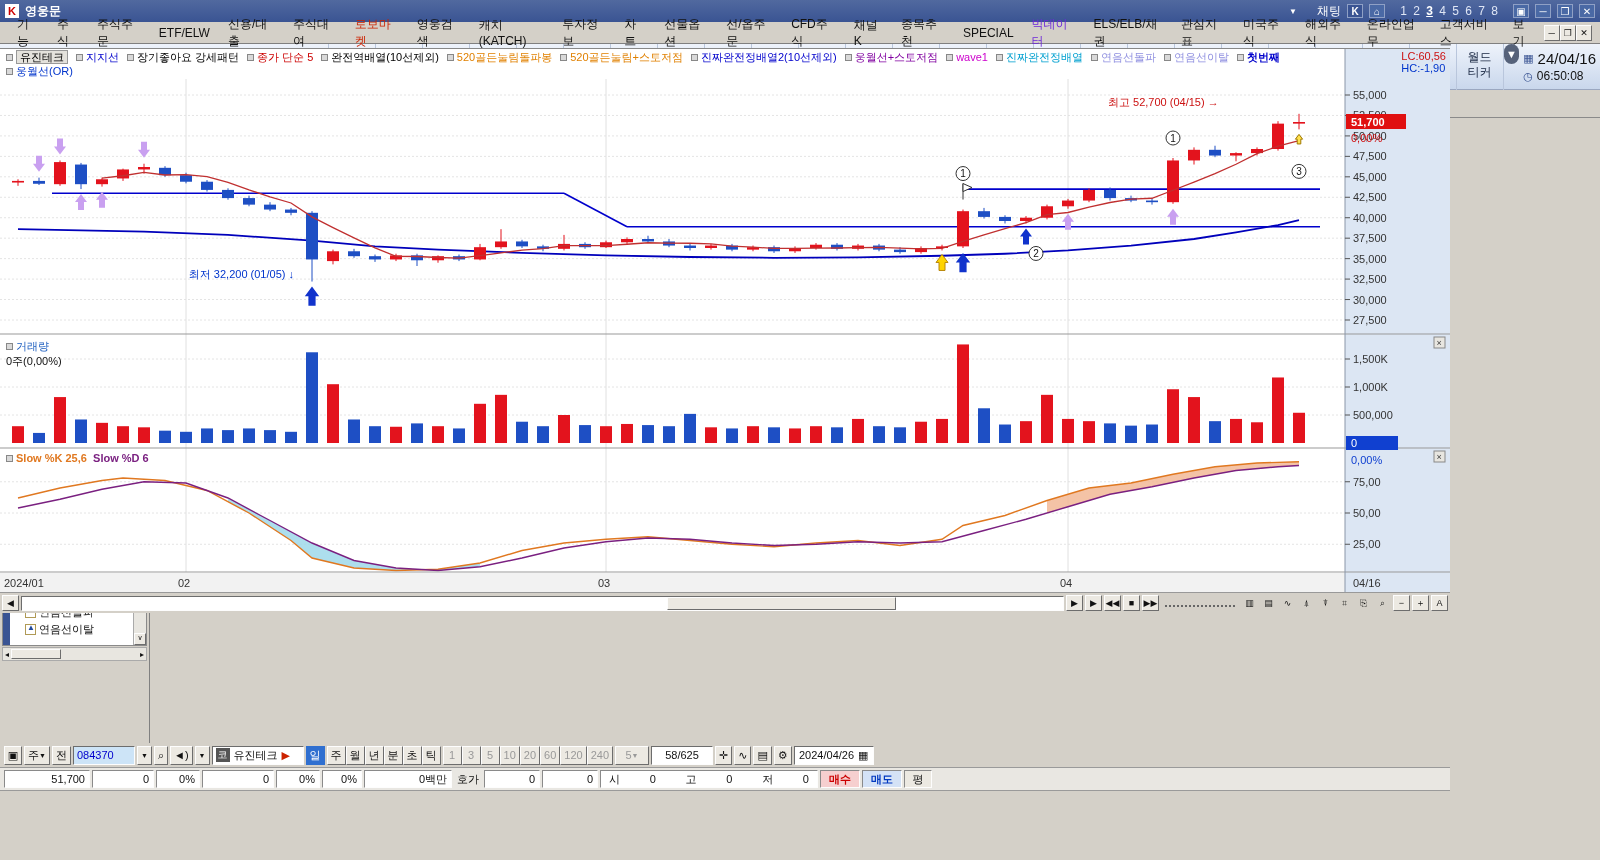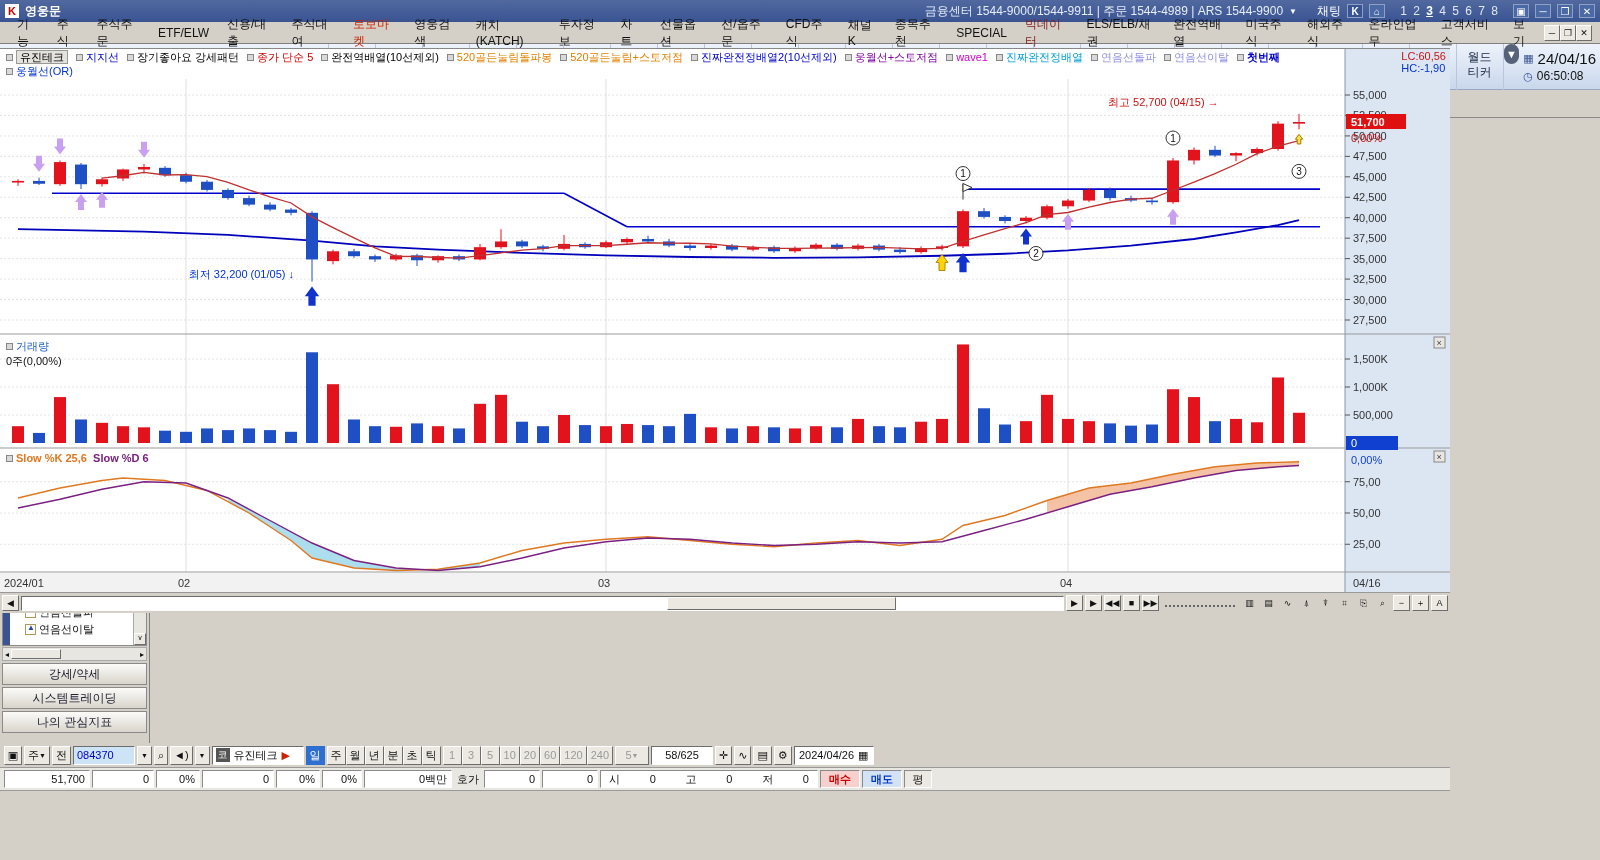--- a/index.html
+++ b/index.html
@@ -40,21 +40,20 @@
 .sbtn{width:17px;height:16px;font-size:9px;display:flex;align-items:center;justify-content:center}
 .blue{color:#0034cc}.red{color:#cc1111}
 </style>
 </head>
 <body>
 
 <div class="titlebar">
   <span class="logo">K</span>
   <span style="font-weight:bold">영웅문</span>
   <span style="flex:1"></span>
-  <span style="color:#e6ecf8">금융센터 1544-9000/1544-9911 | 주문 1544-4989 | ARS 1544-9900</span>
   <span style="font-size:8px">▼</span>
   <span style="width:8px"></span>
   <span>채팅</span>
   <span class="winbtn" style="background:#3a5493;font-weight:bold">K</span>
   <span class="winbtn">⌂</span>
   <span id="screen-numbers" class="flex" style="margin:0 6px">
       <span class="num">1</span>
       <span class="num">2</span>
       <span class="num on">3</span>
       <span class="num">4</span>
@@ -81,23 +80,23 @@
       <span class="mitem">영웅검색</span>
       <span class="mitem">캐치(KATCH)</span>
       <span class="mitem">투자정보</span>
       <span class="mitem">차트</span>
       <span class="mitem">선물옵션</span>
       <span class="mitem">선/옵주문</span>
       <span class="mitem">CFD주식</span>
       <span class="mitem">채널K</span>
       <span class="mitem">종목추천</span>
       <span class="mitem">SPECIAL</span>
-      <span class="mitem" style="color: #7f1d1d;">빅데이터</span>
+      <span class="mitem" style="color: #6d28d9;">빅데이터</span>
       <span class="mitem">ELS/ELB/채권</span>
-      <span class="mitem">완전역배열</span>
+      <span class="mitem">관심지표</span>
       <span class="mitem">미국주식</span>
       <span class="mitem">해외주식</span>
       <span class="mitem">온라인업무</span>
       <span class="mitem">고객서비스</span>
       <span class="mitem">보기</span>
     </span>
   <span style="flex:1"></span>
   <span class="b3 sbtn">─</span>
   <span class="b3 sbtn">❐</span>
   <span class="b3 sbtn">✕</span>
@@ -393,25 +392,20 @@
       <div class="b3" style="height:150px;margin-top:40px"></div>
       <div class="b3" style="height:12px;text-align:center;font-size:7px;position:absolute;bottom:0;left:0;right:0">∨</div>
     </div>
   </div>
   <div class="flex" style="height:14px;margin:1px 2px;background:#e8e6e0;border:1px solid #aaa">
     <span style="font-size:8px;padding:0 2px">◂</span>
     <span class="b3" style="width:50px;height:10px"></span>
     <span style="flex:1"></span>
     <span style="font-size:8px;padding:0 2px">▸</span>
   </div>
-  <div id="side-bottom">
-      <div class="shead" style="height: 22px; margin: 2px;">강세/약세</div>
-      <div class="shead" style="height: 22px; margin: 2px;">시스템트레이딩</div>
-      <div class="shead" style="height: 22px; margin: 2px;">나의 관심지표</div>
-    </div>
 </div>
 
 <div class="main">
 
   <div class="ctrl">
     <span class="cbox b3" style="width:18px">▣</span>
     <span class="cbox b3">
         <span>주</span>
         <span style="font-size:7px">▼</span>
       </span>

